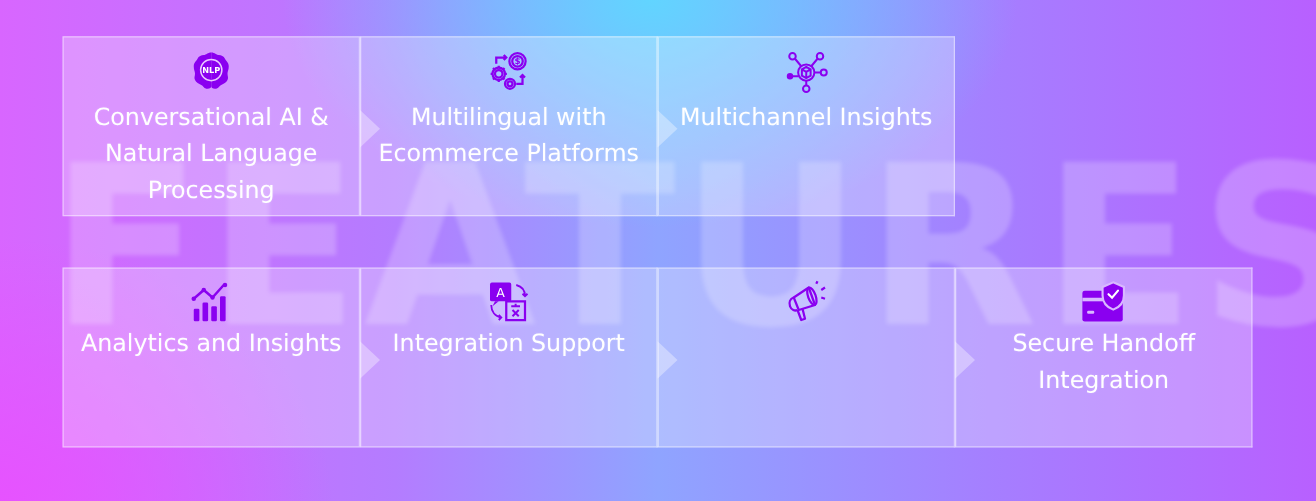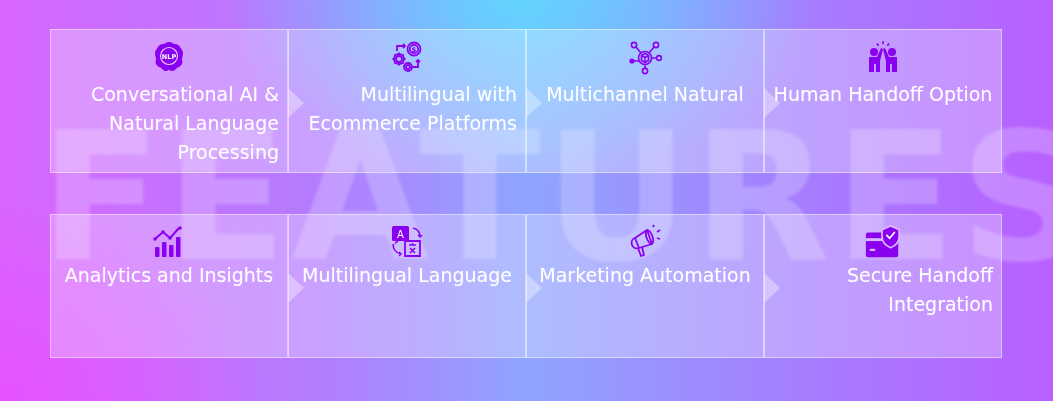--- a/index.html
+++ b/index.html
@@ -51,21 +51,21 @@
   }
   .card + .card { border-left: 1.5px solid rgba(255,255,255,0.55); }
   .card .icon {
     width: 38px; height: 38px;
     display: flex; align-items: center; justify-content: center;
   }
   .card .title {
     margin-top: 4px;
     font-size: 19px;
     line-height: 29px;
-    text-align: right;
+    text-align: center;
     font-weight: normal;
     padding: 0 8px;
     text-shadow: 0 0 2px rgba(255,255,255,0.2);
   }
   .row.bottom .card .title { margin-top: 0px; }
   .arrow {
     position: absolute;
     left: -1px;
     top: 58px;
     width: 0; height: 0;
@@ -122,38 +122,23 @@
           <circle cx="18" cy="19" r="6.5"></circle>
           <path d="M14.5 16.5l3.5-2 3.5 2v5l-3.5 2-3.5-2z M18 18.5v5 M14.5 16.5l3.5 2 3.5-2"></path>
           <circle cx="7" cy="6" r="2.6"></circle>
           <circle cx="29" cy="6" r="2.6"></circle>
           <circle cx="32" cy="19" r="2.4"></circle>
           <circle cx="5" cy="22" r="1.8" fill="#8a00f0"></circle>
           <circle cx="18" cy="32" r="2.6"></circle>
           <path d="M9 8l5 6M27 8l-5 6M24.5 19h5M7 22h5M18 25.5v4"></path>
         </svg>
       </div>
-      <div class="title">Multichannel Natural</div>
-    </div>
-
-    <div class="card">
-      <span class="arrow"></span>
-      <div class="icon">
-        <svg width="36" height="36" viewBox="0 0 36 36" fill="#8a00f0">
-          <circle cx="9" cy="13" r="4"></circle>
-          <circle cx="27" cy="13" r="4"></circle>
-          <path d="M4 18h8l4-9 2 1-3 12v11H11v-8H9v8H4z"></path>
-          <path d="M32 18h-8l-4-9-2 1 3 12v11h4v-8h2v8h5z"></path>
-          <rect x="17.2" y="2" width="1.6" height="3.5" rx="0.8"></rect>
-          <rect x="12" y="4" width="1.6" height="3.2" rx="0.8" transform="rotate(-35 12.8 5.6)"></rect>
-          <rect x="22.4" y="4" width="1.6" height="3.2" rx="0.8" transform="rotate(35 23.2 5.6)"></rect>
-        </svg>
-      </div>
-      <div class="title">Human Handoff Option</div>
-    </div>
+      <div class="title">Multichannel Insights</div>
+    </div>
+
   </div>
 
   <div class="row bottom">
 
     <div class="card">
       <div class="icon">
         <svg width="36" height="36" viewBox="0 0 36 36" fill="#8a00f0">
           <rect x="4" y="23" width="4.5" height="10" rx="1"></rect>
           <rect x="11" y="18" width="4.5" height="15" rx="1"></rect>
           <rect x="18" y="21" width="4.5" height="12" rx="1"></rect>
@@ -174,35 +159,34 @@
         <svg width="36" height="36" viewBox="0 0 36 36">
           <rect x="3" y="2" width="17" height="15" rx="1.5" fill="#8a00f0"></rect>
           <path d="M7 17l-2 4 5-4z" fill="#8a00f0"></path>
           <text x="11.5" y="13.5" text-anchor="middle" font-size="10" font-family="DejaVu Sans, sans-serif" fill="#ffffff">A</text>
           <path d="M16 17h15v15H16z" fill="none" stroke="#8a00f0" stroke-width="1.8"></path>
           <path d="M20 21h7M23.5 19v2M21 24l5 5M26 24l-5 5" stroke="#8a00f0" stroke-width="1.6" fill="none"></path>
           <path d="M24 4c4 1 7 4 7 9M29 11l2 2 2-2" stroke="#8a00f0" stroke-width="1.5" fill="none"></path>
           <path d="M4 20c0 5 3 9 8 10M10 28l2 2-2 2" stroke="#8a00f0" stroke-width="1.5" fill="none"></path>
         </svg>
       </div>
-      <div class="title">Multilingual Language</div>
+      <div class="title">Integration Support</div>
     </div>
 
     <div class="card">
       <span class="arrow"></span>
       <div class="icon">
         <svg width="36" height="36" viewBox="0 0 36 36" fill="none" stroke="#8a00f0" stroke-width="1.8" stroke-linejoin="round">
           <path d="M20 6l5 14-13 4-4-10z"></path>
           <ellipse cx="22.5" cy="13" rx="3" ry="7.2" transform="rotate(-20 22.5 13)"></ellipse>
           <path d="M8 14c-3 1-4 4-3 7s4 4 6 3"></path>
           <path d="M11 24l3 8 3-1-2-8"></path>
           <path d="M26 3l1-2M30 8l3-2M30 14l3 1"></path>
         </svg>
       </div>
-      <div class="title">Marketing Automation</div>
     </div>
 
     <div class="card">
       <span class="arrow"></span>
       <div class="icon">
         <svg width="40" height="38" viewBox="0 0 40 38">
           <rect x="2" y="9" width="34" height="26" rx="2" fill="#8a00f0"></rect>
           <rect x="2" y="15" width="20" height="3" fill="#d8b8ff"></rect>
           <rect x="6" y="26" width="6" height="2.5" rx="1" fill="#d8b8ff"></rect>
           <path d="M28 2l9 4v7c0 6-4 10-9 12-5-2-9-6-9-12V6z" fill="#8a00f0" stroke="#d8b8ff" stroke-width="1.8"></path>

